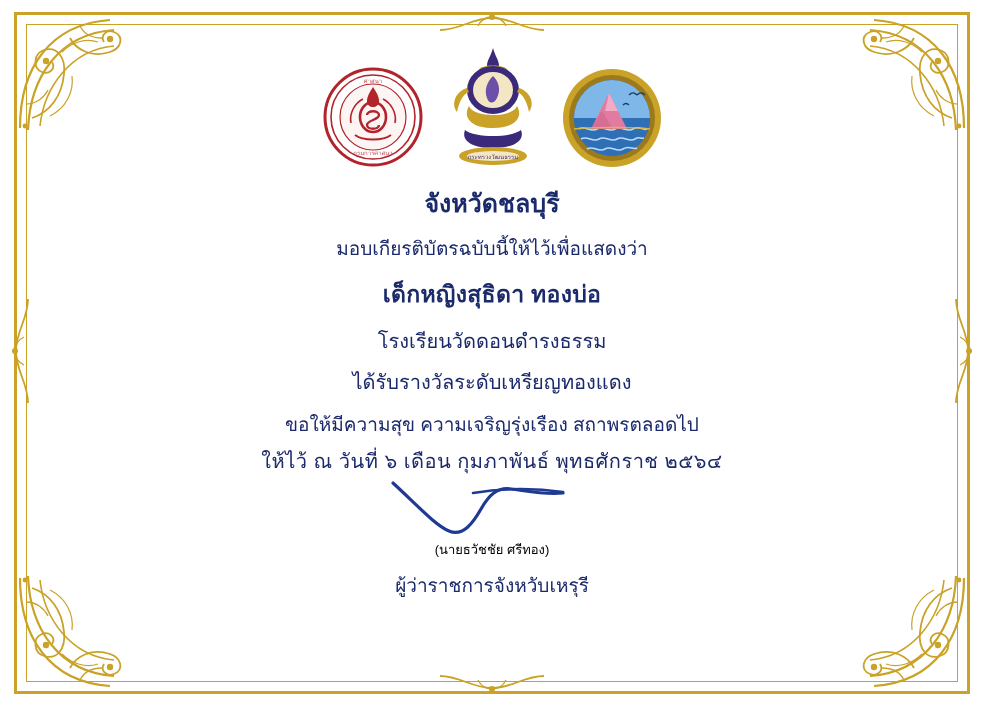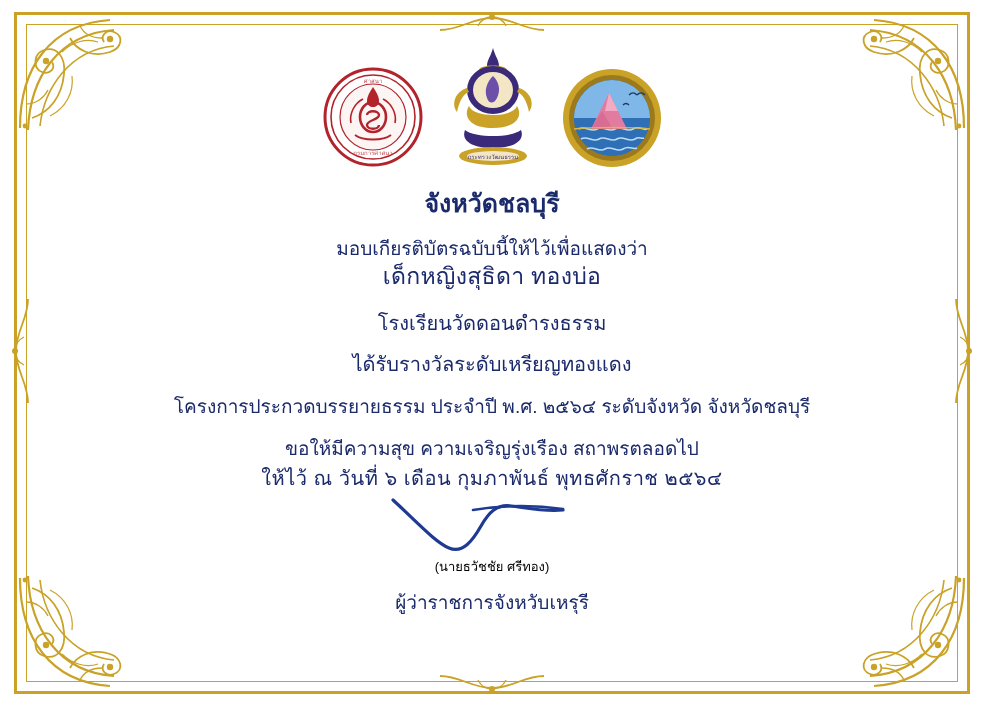--- a/index.html
+++ b/index.html
@@ -93,21 +93,22 @@
     font-size: 25px;
     font-weight: bold;
     margin-top: 14px;
   }
   .l-intro {
     font-size: 19px;
     margin-top: 15px;
   }
   .l-name {
     font-size: 23px;
-    font-weight: normal;
+    font-weight: bold;
+    margin-top: 18px;
     letter-spacing: 0.3px;
   }
   .l-school {
     font-size: 20px;
     margin-top: 18px;
   }
   .l-award {
     font-size: 20px;
     margin-top: 14px;
   }
@@ -118,21 +119,21 @@
   .l-project {
     font-size: 19px;
     margin-top: 16px;
   }
   .l-wish {
     font-size: 19px;
     margin-top: 16px;
   }
   .l-date {
     font-size: 20px;
-    margin-top: 3px;
+    margin-top: 10px;
     letter-spacing: 0.5px;
     text-align: center;
   }
 
   .signature-area {
     position: relative;
     height: 62px;
     margin-top: 2px;
   }
   .signature-svg {
@@ -360,21 +361,20 @@
         </svg>
       </div>
 
     </div>
 
     <div class="line l-province">จังหวัดชลบุรี</div>
     <div class="line l-intro">มอบเกียรติบัตรฉบับนี้ให้ไว้เพื่อแสดงว่า</div>
     <div class="line l-name">เด็กหญิงสุธิดา ทองบ่อ</div>
     <div class="line l-school">โรงเรียนวัดดอนดำรงธรรม</div>
     <div class="line l-award">ได้รับรางวัลระดับเหรียญทองแดง</div>
-    <div class="line l-project">โครงการประกวดบรรยายธรรม ประจำปี พ.ศ. ๒๕๖๔ ระดับจังหวัด จังหวัดชลบุรี</div>
     <div class="line l-wish">ขอให้มีความสุข ความเจริญรุ่งเรือง สถาพรตลอดไป</div>
     <div class="line l-date">ให้ไว้ ณ วันที่  ๖   เดือน กุมภาพันธ์ พุทธศักราช ๒๕๖๔</div>
 
     <div class="signature-area">
       <svg class="signature-svg" width="230" height="60" viewBox="0 0 230 60" xmlns="http://www.w3.org/2000/svg">
         <g fill="none" stroke="#1f3a93" stroke-width="3.2" stroke-linecap="round">
           <path d="M16 4 C40 26 58 46 72 52 C86 58 96 44 104 30 C112 16 120 8 134 10 C150 12 168 16 186 14"></path>
           <path d="M96 14 C120 10 152 8 186 13" stroke-width="2.6"></path>
         </g>
       </svg>

